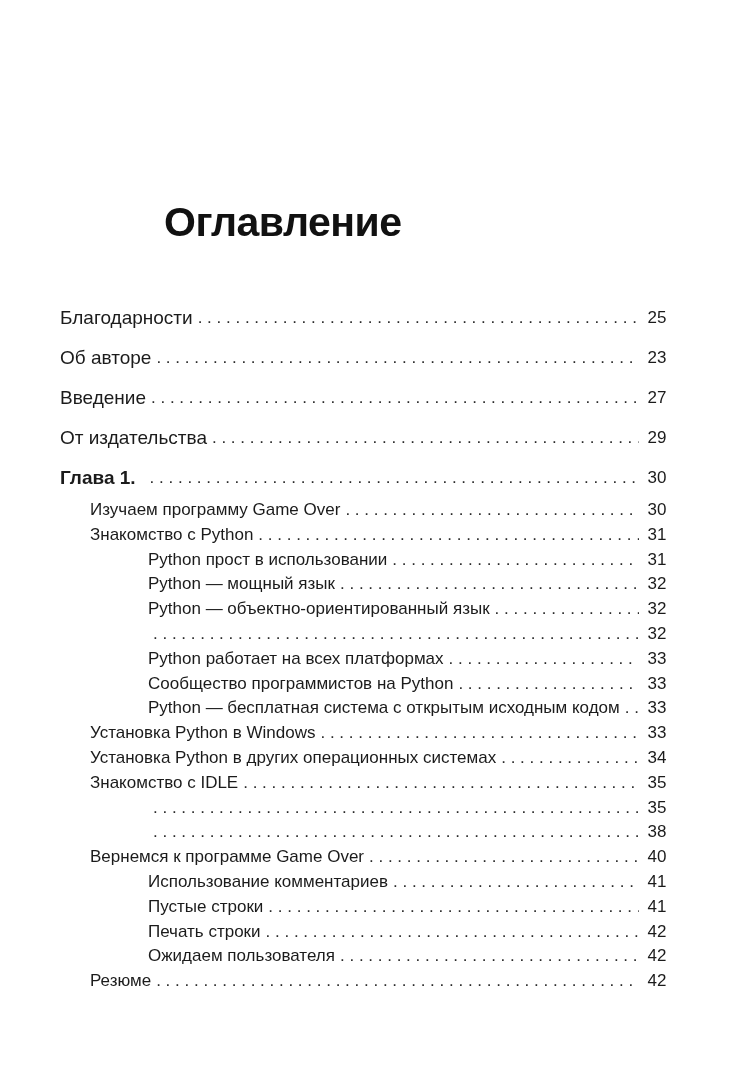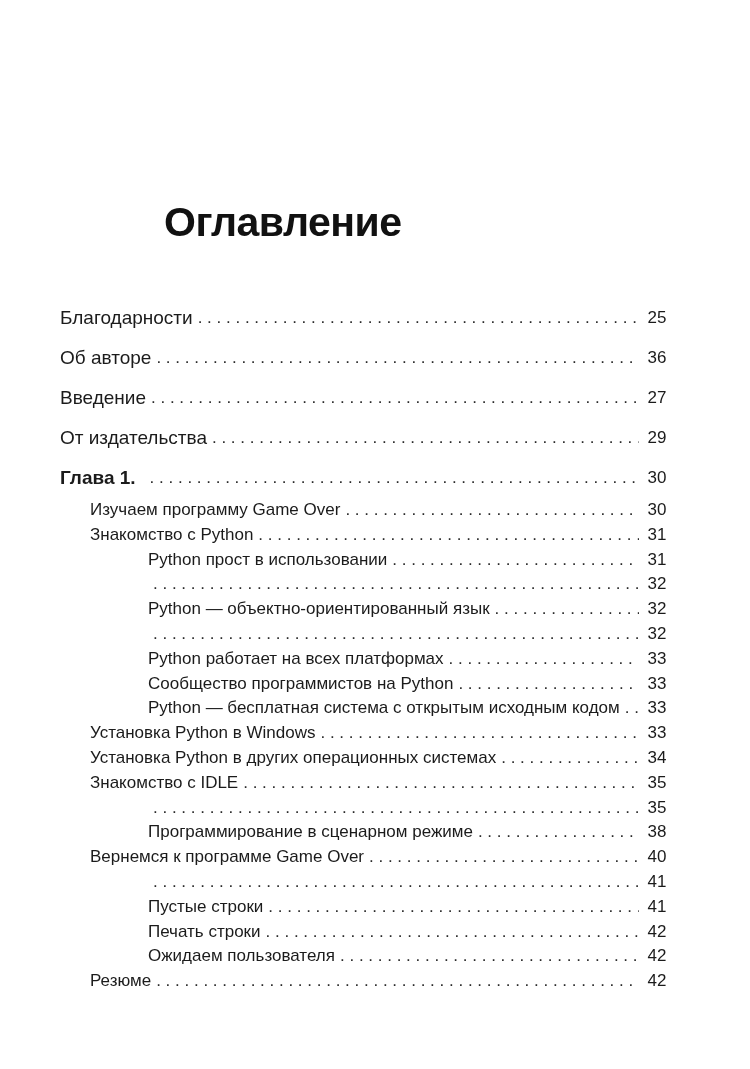--- a/index.html
+++ b/index.html
@@ -58,21 +58,21 @@
   <h1 class="title">Оглавление</h1>
   <div class="toc">
       <div class="toc-row front">
         <span class="lbl">Благодарности</span>
         <span class="dots"></span>
         <span class="pagenum">25</span>
       </div>
       <div class="toc-row front">
         <span class="lbl">Об авторе</span>
         <span class="dots"></span>
-        <span class="pagenum">36</span>
+        <span class="pagenum">23</span>
       </div>
       <div class="toc-row front">
         <span class="lbl">Введение</span>
         <span class="dots"></span>
         <span class="pagenum">27</span>
       </div>
       <div class="toc-row front">
         <span class="lbl">От издательства</span>
         <span class="dots"></span>
         <span class="pagenum">29</span>
@@ -91,20 +91,21 @@
         <span class="lbl">Знакомство с Python</span>
         <span class="dots"></span>
         <span class="pagenum">31</span>
       </div>
       <div class="toc-row lvl2">
         <span class="lbl">Python прост в использовании</span>
         <span class="dots"></span>
         <span class="pagenum">31</span>
       </div>
       <div class="toc-row lvl2">
+        <span class="lbl">Python — мощный язык</span>
         <span class="dots"></span>
         <span class="pagenum">32</span>
       </div>
       <div class="toc-row lvl2">
         <span class="lbl">Python — объектно-ориентированный язык</span>
         <span class="dots"></span>
         <span class="pagenum">32</span>
       </div>
       <div class="toc-row lvl2">
         <span class="dots"></span>
@@ -138,30 +139,30 @@
       <div class="toc-row lvl1">
         <span class="lbl">Знакомство с IDLE</span>
         <span class="dots"></span>
         <span class="pagenum">35</span>
       </div>
       <div class="toc-row lvl2">
         <span class="dots"></span>
         <span class="pagenum">35</span>
       </div>
       <div class="toc-row lvl2">
-        <span class="lbl">Программирование в сценарном режиме</span>
         <span class="dots"></span>
         <span class="pagenum">38</span>
       </div>
       <div class="toc-row lvl1">
         <span class="lbl">Вернемся к программе Game Over</span>
         <span class="dots"></span>
         <span class="pagenum">40</span>
       </div>
       <div class="toc-row lvl2">
+        <span class="lbl">Использование комментариев</span>
         <span class="dots"></span>
         <span class="pagenum">41</span>
       </div>
       <div class="toc-row lvl2">
         <span class="lbl">Пустые строки</span>
         <span class="dots"></span>
         <span class="pagenum">41</span>
       </div>
       <div class="toc-row lvl2">
         <span class="lbl">Печать строки</span>

